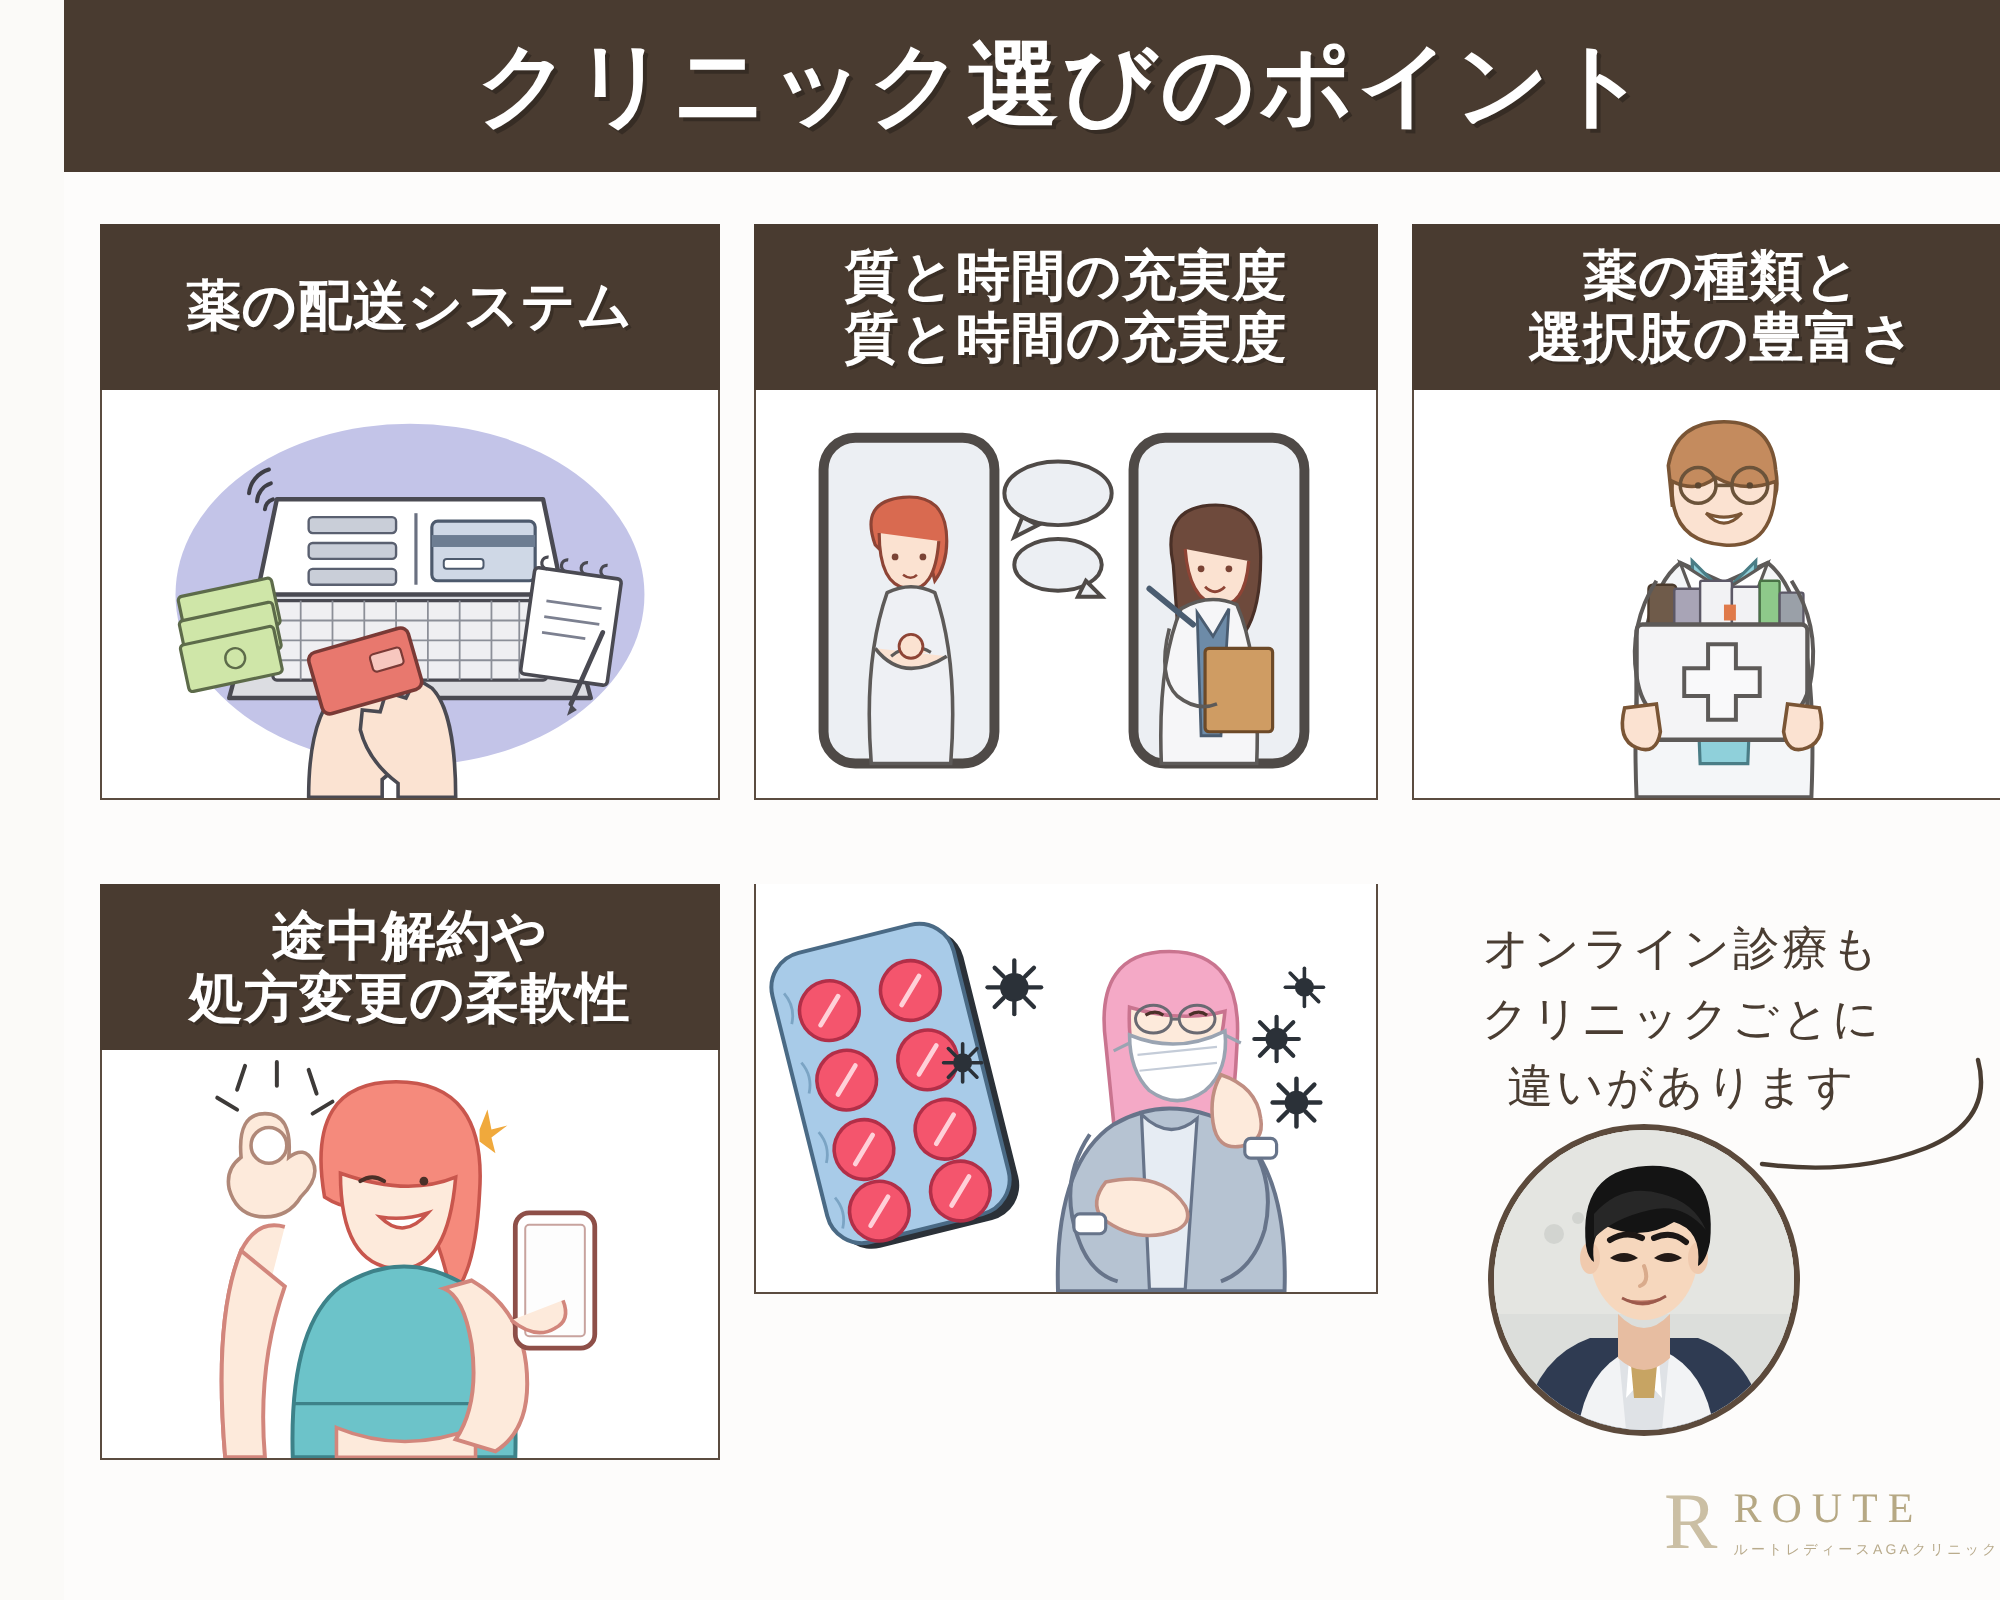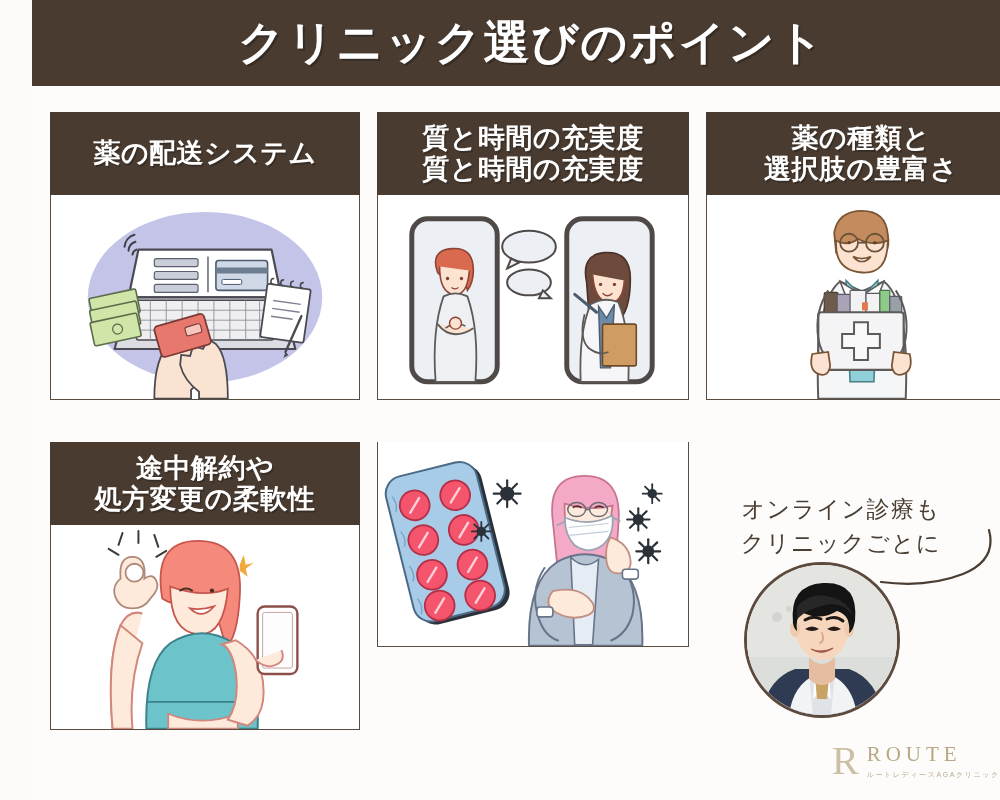--- a/index.html
+++ b/index.html
@@ -421,20 +421,21 @@
           <rect x="246" y="128" width="16" height="10" rx="3" fill="#fff" stroke="#67748a" stroke-width="1.6"></rect>
         </svg>
       </div>
     </div>
 
   </div>
 
   <div class="quote">
     <div class="ql">オンライン診療も</div>
     <div class="ql">クリニックごとに</div>
+    <div class="ql">違いがあります</div>
   </div>
 
   <svg class="quote-tail" width="120" height="60" viewBox="0 0 120 60">
     <path d="M112 2 q8 30 -26 44 q-36 14 -82 8" fill="none" stroke="#4a3d32" stroke-width="2.2" stroke-linecap="round"></path>
   </svg>
 
   <div class="avatar">
     <svg width="150" height="150" viewBox="0 0 150 150">
       <rect width="150" height="150" fill="#dcdedb"></rect>
       <rect x="0" y="0" width="150" height="92" fill="#e4e5e1"></rect>

